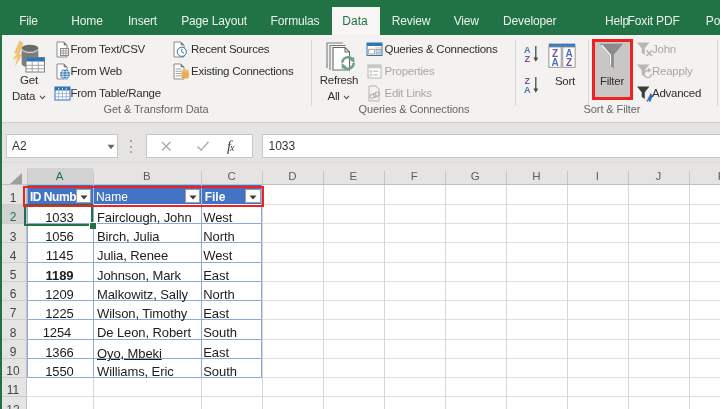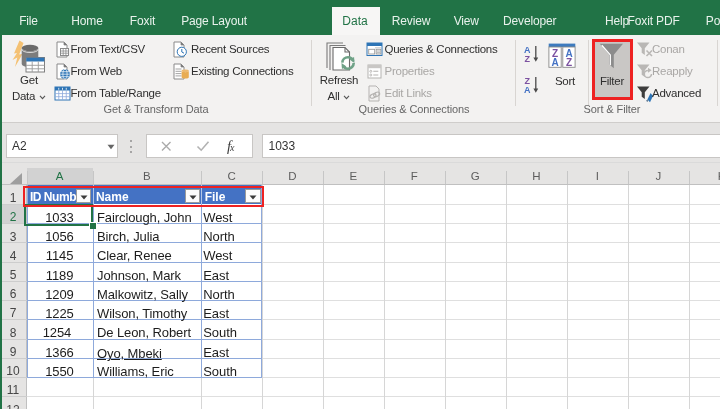--- a/index.html
+++ b/index.html
@@ -12,22 +12,23 @@
 .tick{width:1px;background:#C6C6C6;}
 .num{font-size:12px;color:#454545;}
 .cell{font-size:13px;color:#1C1C1C;white-space:nowrap;letter-spacing:-0.1px;}
 </style></head><body>
 <div id="app">
 
 <div class="ab" style="left:0;top:0;width:720px;height:35px;background:#217346"></div>
 <div class="ab" style="left:331.5px;top:7px;width:48px;height:28px;background:#F7F6F5"></div>
 <div class="ab tab ct" style="left:-31.5px;top:13.8px;width:120px;">File</div>
 <div class="ab tab ct" style="left:27.0px;top:13.8px;width:120px;">Home</div>
-<div class="ab tab ct" style="left:82.5px;top:13.8px;width:120px;">Foxit</div>
+<div class="ab tab ct" style="left:82.5px;top:13.8px;width:120px;">Insert</div>
 <div class="ab tab ct" style="left:154.0px;top:13.8px;width:120px;">Page Layout</div>
+<div class="ab tab ct" style="left:235.0px;top:13.8px;width:120px;">Formulas</div>
 <div class="ab tab ct" style="left:351.0px;top:13.8px;width:120px;">Review</div>
 <div class="ab tab ct" style="left:406.3px;top:13.8px;width:120px;">View</div>
 <div class="ab tab ct" style="left:469.7px;top:13.8px;width:120px;">Developer</div>
 <div class="ab tab ct" style="left:533.0px;top:13.8px;width:120px;margin-left:24px;">Help</div>
 <div class="ab tab ct" style="left:593.6px;top:13.8px;width:120px;">Foxit PDF</div>
 <div class="ab tab ct" style="left:677.0px;top:13.8px;width:120px;">Power Pivot</div>
 <div class="ab ct" style="left:325px;top:13.8px;width:60px;font-size:12px;color:#217346;">Data</div>
 <div class="ab" style="left:0;top:35px;width:720px;height:87px;background:#F3F2F1"></div>
 <div class="ab" style="left:0;top:122px;width:720px;height:1px;background:#CFCDCB"></div>
 <div class="ab sep" style="left:310.5px;top:40px;height:66px;"></div>
@@ -149,21 +150,21 @@
 <svg class="ab" style="left:598.5px;top:42.5px" width="25" height="26" viewBox="0 0 25 26">
 <path d="M0.8,0.8 L24,0.8 L14.8,11.8 L14.8,25.3 L10.2,21.6 L10.2,11.8 Z" fill="#8C8C8C"></path>
 <path d="M2.8,2.2 L11.3,11.9 L11.3,22.3" stroke="#fff" stroke-width="1.3" fill="none"></path>
 </svg>
 <div class="ab lbl ct" style="left:587px;top:74.5px;width:50px;">Filter</div>
 <div class="ab" style="left:592px;top:38.8px;width:41px;height:61.5px;border:3.2px solid #EE2222;box-sizing:border-box;"></div>
 <svg class="ab" style="left:636px;top:40.5px" width="18" height="18" viewBox="0 0 18 18">
       <path d="M1,1.5 L13.5,1.5 L8.8,7.2 L8.8,14 L5.7,11.8 L5.7,7.2 Z" fill="#B9B7B5"></path>
       <path d="M10.5,9.5 L16,15 M16,9.5 L10.5,15" stroke="#B9B7B5" stroke-width="1.6"></path>
     </svg>
-<div class="ab lbl" style="left:652px;top:43.1px;color:#A9A7A5">Conan</div>
+<div class="ab lbl" style="left:652px;top:43.1px;color:#A9A7A5">John</div>
 <svg class="ab" style="left:636px;top:62.5px" width="18" height="18" viewBox="0 0 18 18">
       <path d="M1,1.5 L13.5,1.5 L8.8,7.2 L8.8,14 L5.7,11.8 L5.7,7.2 Z" fill="#B9B7B5"></path>
       <path d="M15.5,11 a3.6,3.6 0 1 1 -3.6,-3.6" fill="none" stroke="#B9B7B5" stroke-width="1.5"></path>
       <path d="M12,4.8 L15.6,7.3 L12,9.8 Z" fill="#B9B7B5"></path>
     </svg>
 <div class="ab lbl" style="left:652px;top:65.1px;color:#A9A7A5">Reapply</div>
 <svg class="ab" style="left:636px;top:84.5px" width="18" height="18" viewBox="0 0 18 18">
       <path d="M1,1.5 L13.5,1.5 L8.8,7.2 L8.8,14 L5.7,11.8 L5.7,7.2 Z" fill="#3D3D3D"></path>
       <path d="M11.4,14.6 L14.6,8 L17.2,10.5 L14,17.2 Z" fill="#2E75B6"></path>
       <path d="M14.6,8 L17.2,10.5" stroke="#fff" stroke-width="0.6"></path>
@@ -277,44 +278,44 @@
 <div class="ab" style="left:26.5px;top:357.8px;width:235.3px;height:1px;background:#8EA9DB"></div>
 <div class="ab" style="left:26.5px;top:377.0px;width:235.3px;height:1px;background:#8EA9DB"></div>
 <div class="ab" style="left:92.5px;top:203.9px;width:1px;height:173.1px;background:#8EA9DB"></div>
 <div class="ab" style="left:201.3px;top:203.9px;width:1px;height:173.1px;background:#8EA9DB"></div>
 <div class="ab" style="left:26.5px;top:184.7px;width:1px;height:192.3px;background:#8EA9DB"></div>
 <div class="ab" style="left:260.8px;top:184.7px;width:1px;height:192.3px;background:#8EA9DB"></div>
 <div class="ab" style="left:26.5px;top:377.0px;width:235.3px;height:1px;background:#8EA9DB"></div>
 <div class="ab" style="left:92.5px;top:184.7px;width:1px;height:19.2px;background:#B3C6E7"></div>
 <div class="ab" style="left:201.3px;top:184.7px;width:1px;height:19.2px;background:#B3C6E7"></div>
 <div class="ab" style="left:29.9px;top:189.7px;width:45.8px;overflow:hidden;font-size:12px;font-weight:bold;color:#fff;white-space:nowrap;letter-spacing:-0.45px;">ID Numb</div>
-<div class="ab" style="left:95.9px;top:189.7px;font-size:12px;font-weight:bold;color:#fff;">Name</div>
+<div class="ab" style="left:95.9px;top:189.7px;font-size:12px;font-weight:normal;color:#fff;">Name</div>
 <div class="ab" style="left:204.7px;top:189.7px;font-size:12px;font-weight:bold;color:#fff;">File</div>
 <div class="ab" style="left:75.7px;top:188.7px;width:15.5px;height:14.7px;background:#FCFCFC;border:1px solid #9b9b9b;box-sizing:border-box;"></div>
 <svg class="ab" style="left:79.7px;top:194.5px" width="8" height="5">
       <path d="M0.5,0.5 L4,4.5 L7.5,0.5 Z" fill="#3a3a3a"></path>
     </svg>
 <div class="ab" style="left:184.5px;top:188.7px;width:15.5px;height:14.7px;background:#FCFCFC;border:1px solid #9b9b9b;box-sizing:border-box;"></div>
 <svg class="ab" style="left:188.5px;top:194.5px" width="8" height="5">
       <path d="M0.5,0.5 L4,4.5 L7.5,0.5 Z" fill="#3a3a3a"></path>
     </svg>
 <div class="ab" style="left:245px;top:188.7px;width:15.5px;height:14.7px;background:#FCFCFC;border:1px solid #9b9b9b;box-sizing:border-box;"></div>
 <svg class="ab" style="left:249px;top:194.5px" width="8" height="5">
       <path d="M0.5,0.5 L4,4.5 L7.5,0.5 Z" fill="#3a3a3a"></path>
     </svg>
 <div class="ab cell ct" style="left:26.5px;top:209.9px;width:66.0px;">1033</div>
 <div class="ab cell" style="left:97px;top:209.9px;">Fairclough, John</div>
 <div class="ab cell" style="left:203.3px;top:209.9px;">West</div>
 <div class="ab cell ct" style="left:26.5px;top:229.1px;width:66.0px;">1056</div>
 <div class="ab cell" style="left:97px;top:229.1px;">Birch, Julia</div>
 <div class="ab cell" style="left:203.3px;top:229.1px;">North</div>
 <div class="ab cell ct" style="left:26.5px;top:248.3px;width:66.0px;">1145</div>
-<div class="ab cell" style="left:97px;top:248.3px;">Clear, Renee</div>
+<div class="ab cell" style="left:97px;top:248.3px;">Julia, Renee</div>
 <div class="ab cell" style="left:203.3px;top:248.3px;">West</div>
-<div class="ab cell ct" style="left:26.5px;top:267.6px;width:66.0px;">1189</div>
+<div class="ab cell ct" style="left:26.5px;top:267.6px;width:66.0px;font-weight:bold;">1189</div>
 <div class="ab cell" style="left:97px;top:267.6px;">Johnson, Mark</div>
 <div class="ab cell" style="left:203.3px;top:267.6px;">East</div>
 <div class="ab cell ct" style="left:26.5px;top:286.8px;width:66.0px;">1209</div>
 <div class="ab cell" style="left:97px;top:286.8px;">Malkowitz, Sally</div>
 <div class="ab cell" style="left:203.3px;top:286.8px;">North</div>
 <div class="ab cell ct" style="left:26.5px;top:306.0px;width:66.0px;">1225</div>
 <div class="ab cell" style="left:97px;top:306.0px;">Wilson, Timothy</div>
 <div class="ab cell" style="left:203.3px;top:306.0px;">East</div>
 <div class="ab cell ct" style="left:24px;top:325.2px;width:66.0px;">1254</div>
 <div class="ab cell" style="left:97px;top:325.2px;">De Leon, Robert</div>

